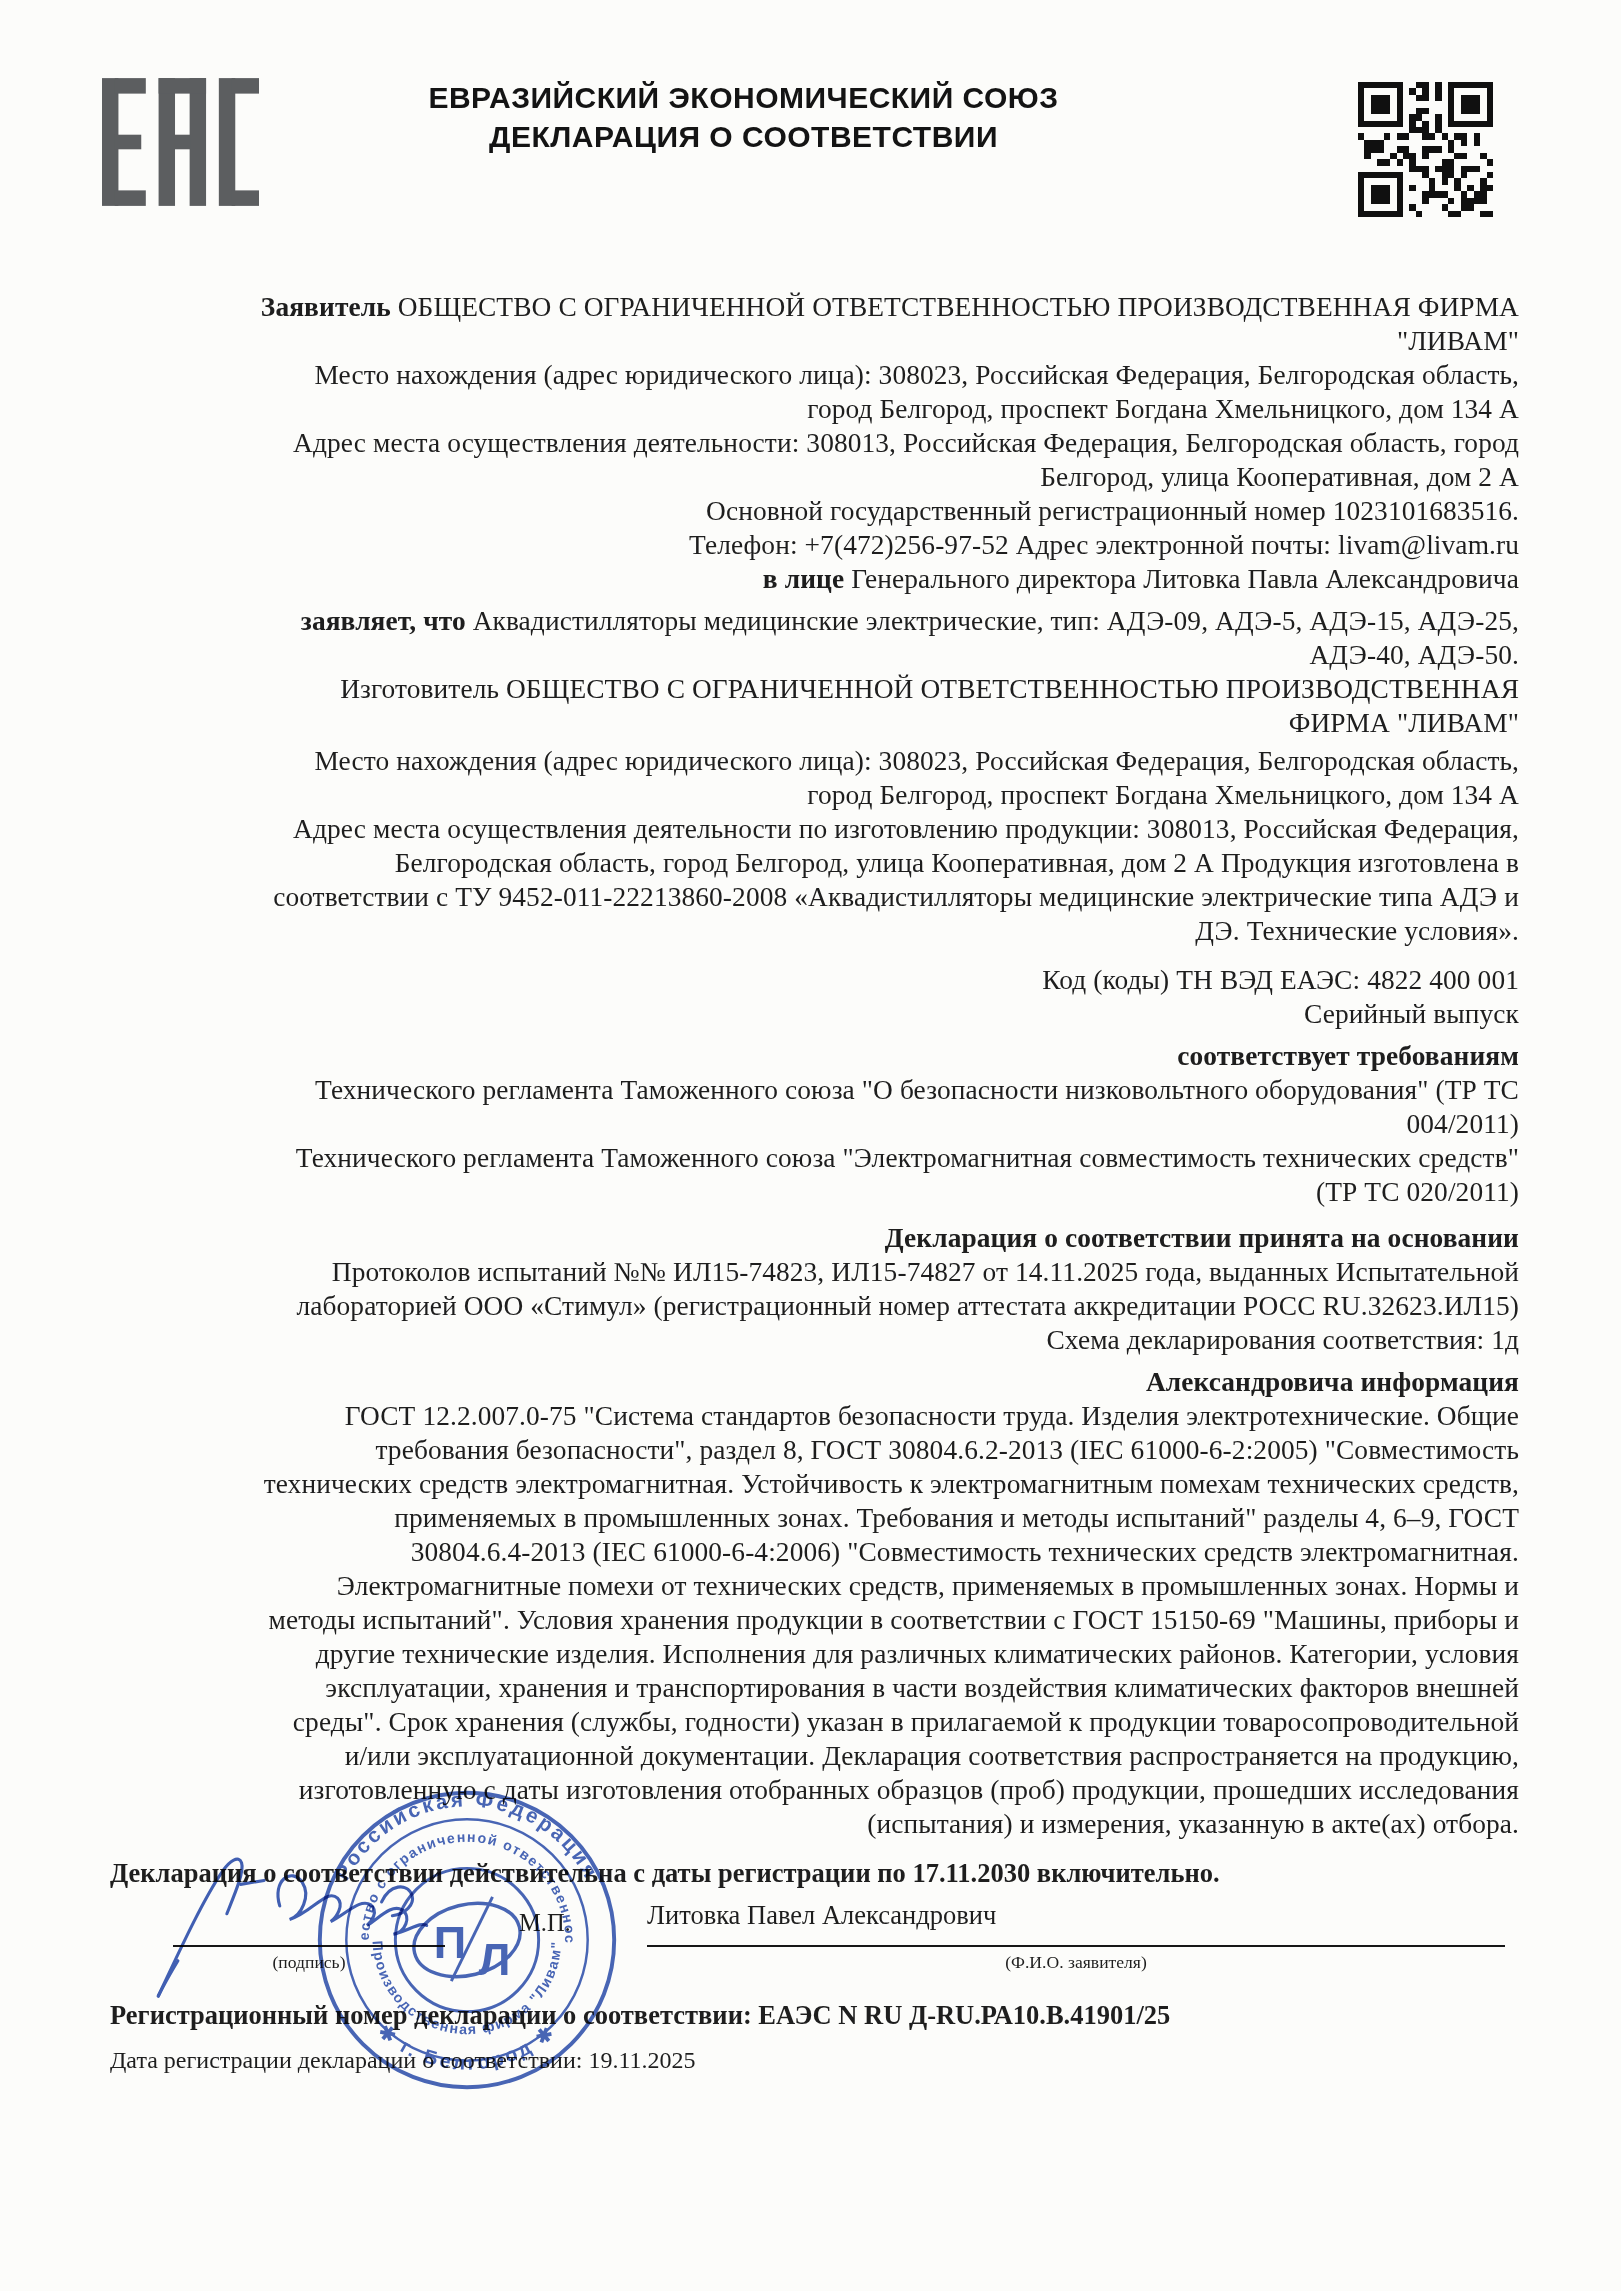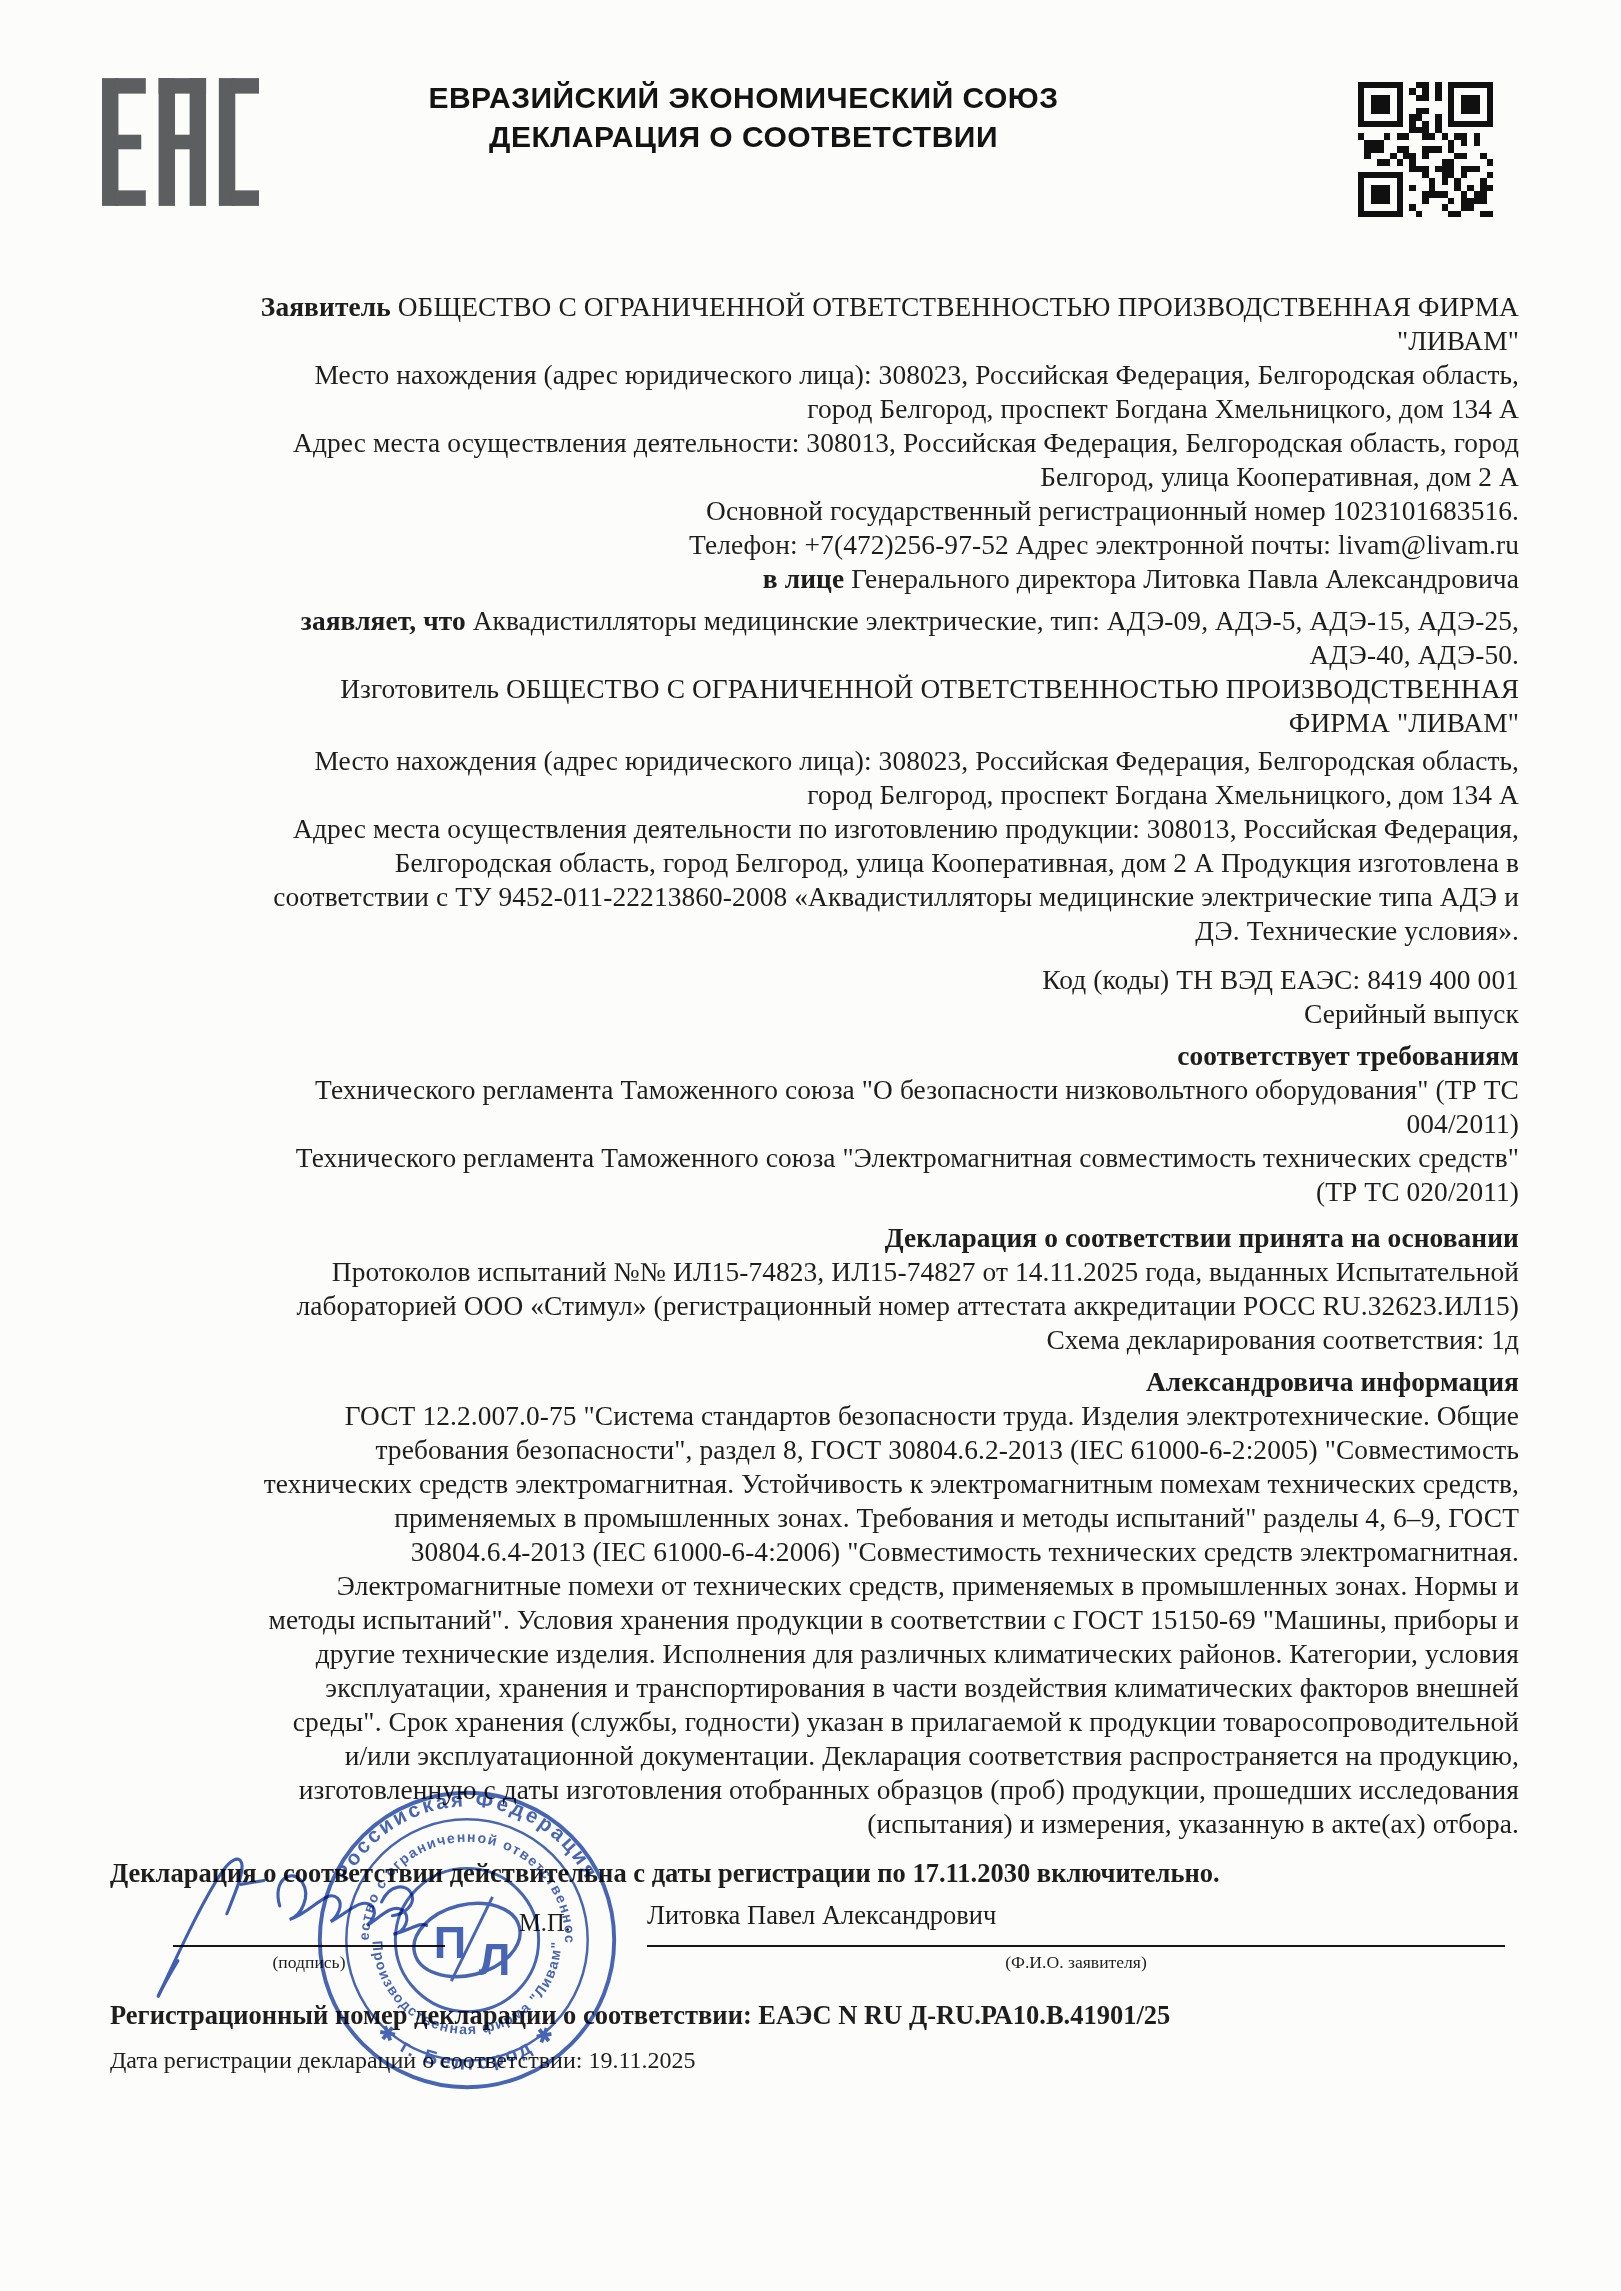--- a/index.html
+++ b/index.html
@@ -198,21 +198,21 @@
       <div class="bline" style="margin-top: 7.8px;"><span class="b">заявляет, что</span><span> Аквадистилляторы медицинские электрические, тип: АДЭ-09, АДЭ-5, АДЭ-15, АДЭ-25,</span></div>
       <div class="bline"><span>АДЭ-40, АДЭ-50.</span></div>
       <div class="bline"><span>Изготовитель ОБЩЕСТВО С ОГРАНИЧЕННОЙ ОТВЕТСТВЕННОСТЬЮ ПРОИЗВОДСТВЕННАЯ</span></div>
       <div class="bline"><span>ФИРМА "ЛИВАМ"</span></div>
       <div class="bline" style="margin-top: 3.9px;"><span>Место нахождения (адрес юридического лица): 308023, Российская Федерация, Белгородская область,</span></div>
       <div class="bline"><span>город Белгород, проспект Богдана Хмельницкого, дом 134 А</span></div>
       <div class="bline"><span>Адрес места осуществления деятельности по изготовлению продукции: 308013, Российская Федерация,</span></div>
       <div class="bline"><span>Белгородская область, город Белгород, улица Кооперативная, дом 2 А Продукция изготовлена в</span></div>
       <div class="bline"><span>соответствии с ТУ 9452-011-22213860-2008 «Аквадистилляторы медицинские электрические типа АДЭ и</span></div>
       <div class="bline"><span>ДЭ. Технические условия».</span></div>
-      <div class="bline" style="margin-top: 15.7px;"><span>Код (коды) ТН ВЭД ЕАЭС: 8419 400 001</span></div>
+      <div class="bline" style="margin-top: 15.7px;"><span>Код (коды) ТН ВЭД ЕАЭС: 4822 400 001</span></div>
       <div class="bline"><span>Серийный выпуск</span></div>
       <div class="bline" style="margin-top: 7.8px;"><span class="b">соответствует требованиям</span></div>
       <div class="bline"><span>Технического регламента Таможенного союза "О безопасности низковольтного оборудования" (ТР ТС</span></div>
       <div class="bline"><span>004/2011)</span></div>
       <div class="bline"><span>Технического регламента Таможенного союза "Электромагнитная совместимость технических средств"</span></div>
       <div class="bline"><span>(ТР ТС 020/2011)</span></div>
       <div class="bline" style="margin-top: 11.8px;"><span class="b">Декларация о соответствии принята на основании</span></div>
       <div class="bline"><span>Протоколов испытаний №№ ИЛ15-74823, ИЛ15-74827 от 14.11.2025 года, выданных Испытательной</span></div>
       <div class="bline"><span>лабораторией ООО «Стимул» (регистрационный номер аттестата аккредитации РОСС RU.32623.ИЛ15)</span></div>
       <div class="bline"><span>Схема декларирования соответствия: 1д</span></div>

